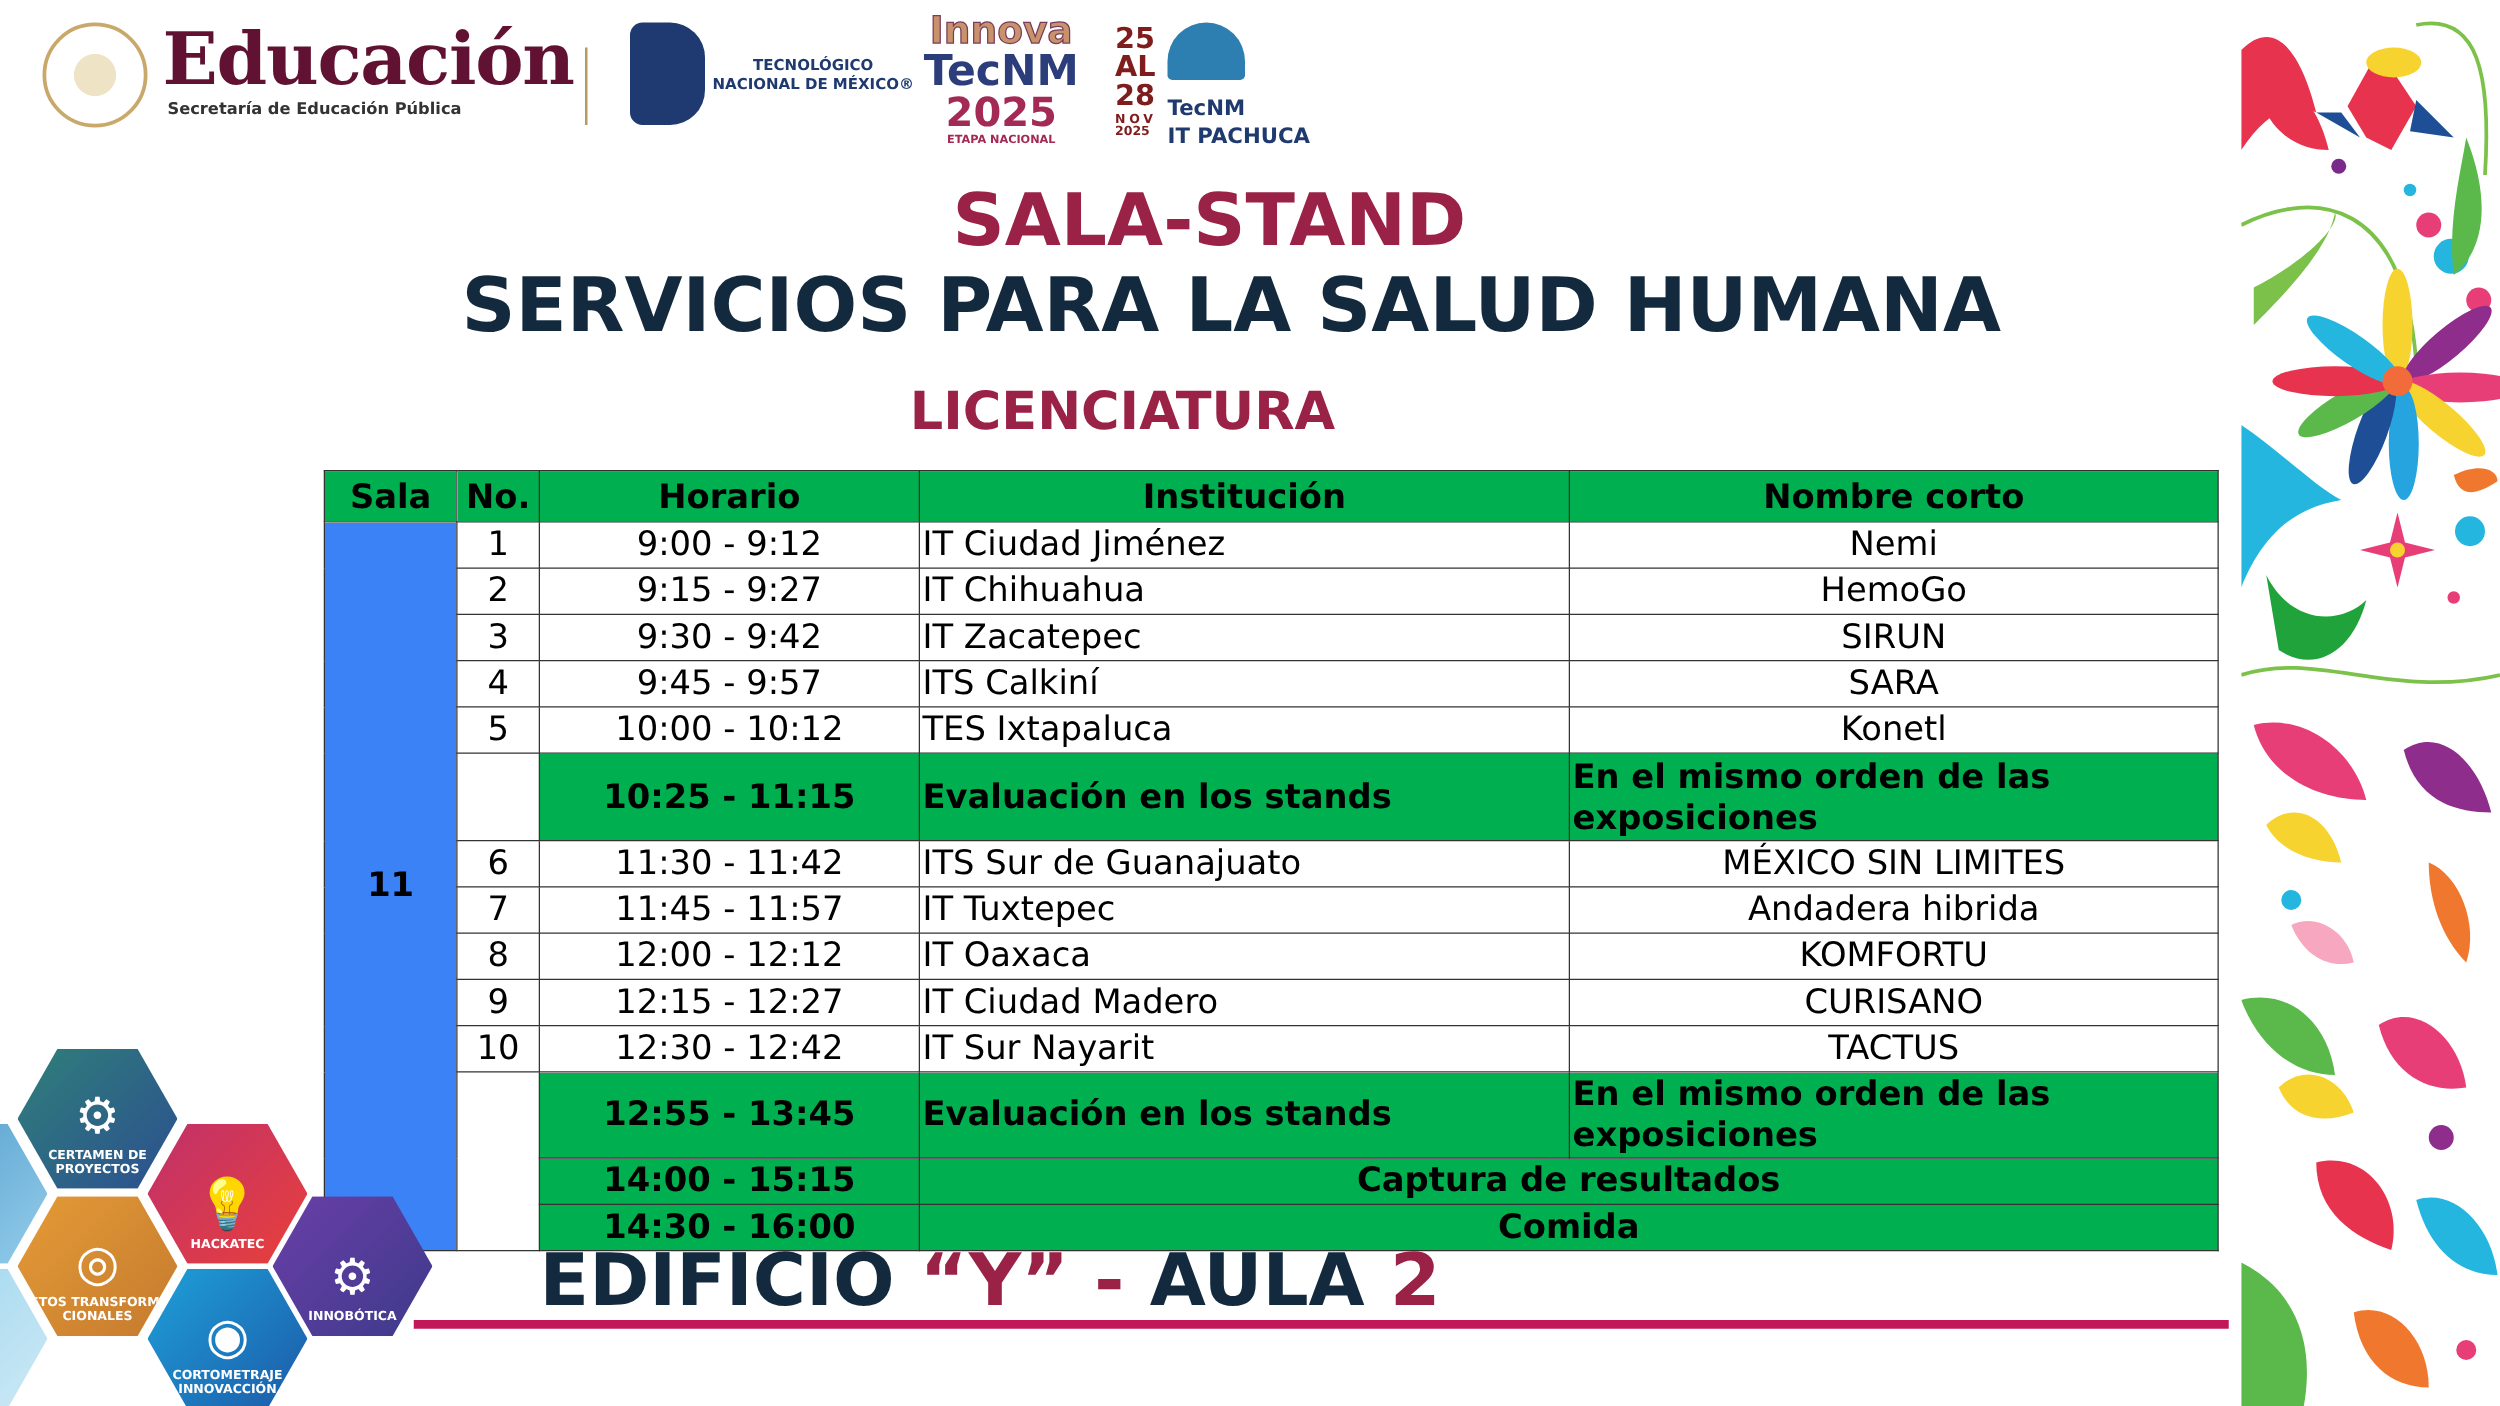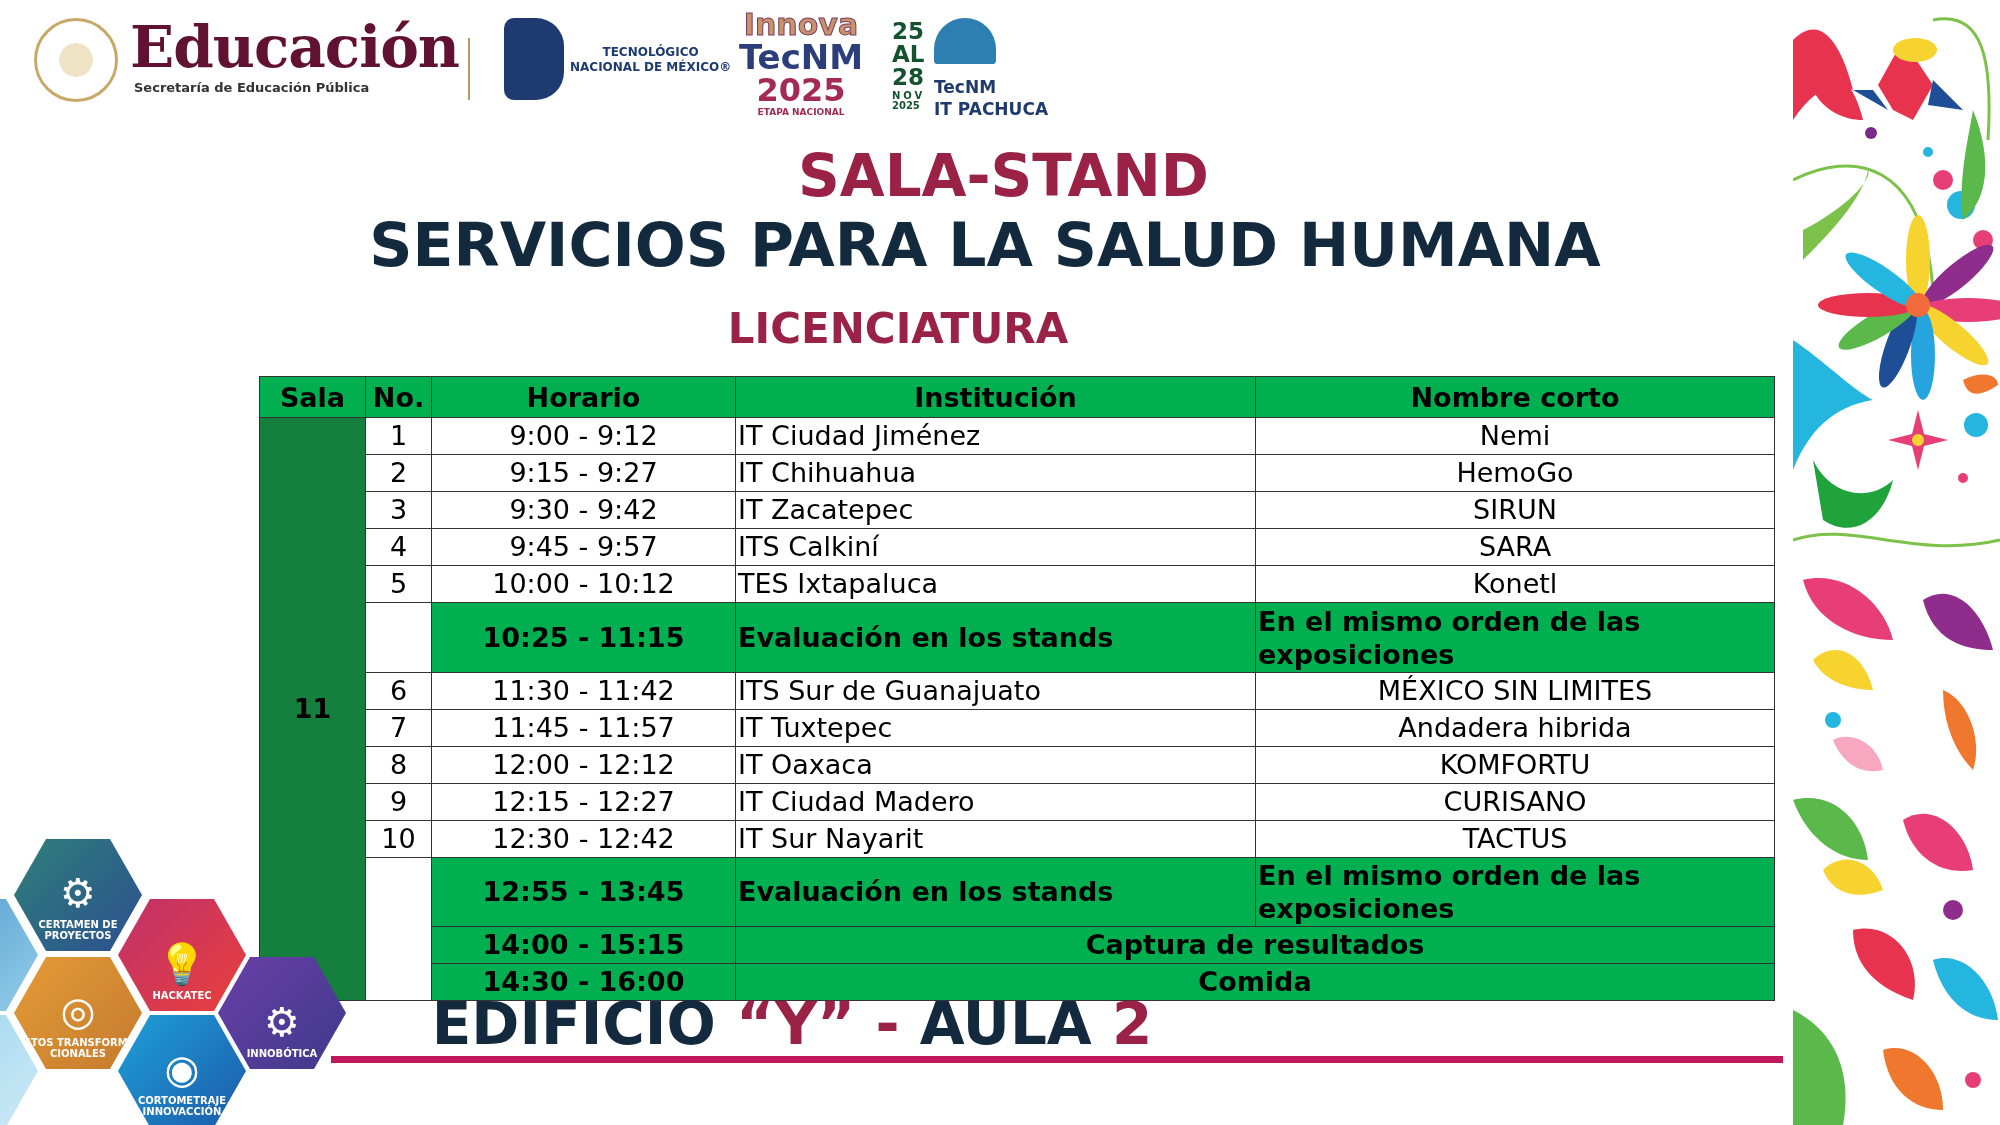--- a/index.html
+++ b/index.html
@@ -14,43 +14,43 @@
               font-size:58px; color:#611232; letter-spacing:-1px; line-height:70px; }
   .edu-sub { left:134px; top:80px; font-size:13px; font-weight:bold; color:#333; }
   .vbar { left:468px; top:38px; width:2px; height:62px; background:#b59a61; }
   .tec-gear { left:504px; top:18px; width:60px; height:82px; background:#1f3a70; border-radius:10px 28px 28px 10px; }
   .tec-text { left:570px; top:45px; font-size:12px; font-weight:bold; color:#1f3a70; line-height:15px; text-align:center; }
   .innova { left:722px; top:10px; width:158px; text-align:center; font-weight:bold; line-height:1; }
   .innova .l1 { font-size:30px; color:#c8936a; -webkit-text-stroke:1px #7a3b5c; }
   .innova .l2 { font-size:34px; color:#2b3d7a; }
   .innova .l3 { font-size:32px; color:#a32a55; }
   .innova .l4 { font-size:9px; color:#a32a55; margin-top:2px; }
-  .date { left:892px; top:20px; color:#14532d; font-weight:bold; line-height:1; }
+  .date { left:892px; top:20px; color:#7f1d1d; font-weight:bold; line-height:1; }
   .date .big { font-size:23px; }
   .date .small { font-size:10px; letter-spacing:3px; margin-top:2px; }
   .date .yr { font-size:10px; }
   .itp-logo { left:934px; top:18px; width:62px; height:46px; background:#2c7fb0; border-radius:32px 32px 4px 4px; }
   .itp-text { left:934px; top:76px; font-size:17px; font-weight:bold; color:#1e3a6e; line-height:22px; }
 
   
-  .t-sala { left:0; width:1935px; top:142px; text-align:center; font-size:58px; font-weight:bold; color:#9b2247;margin-left:36px; }
+  .t-sala { left:0; width:1935px; top:142px; text-align:center; font-size:58px; font-weight:bold; color:#9b2247; }
   .t-serv { left:0; width:1970px; top:210px; text-align:center; font-size:60px; font-weight:bold; color:#13293d; }
   .t-lic { left:0; width:1796px; top:304px; text-align:center; font-size:42px; font-weight:bold; color:#9b2247; }
 
   
   table.sched { position:absolute; left:259px; top:352px; border-collapse:collapse; table-layout:fixed;
                 font-family:"DejaVu Sans","Liberation Sans",sans-serif; font-size:27px; color:#000;margin-top:24px; }
   table.sched td, table.sched th { border:1.5px solid #333; padding:0 2px; white-space:nowrap; overflow:hidden; }
   table.sched th { background:#00b050; font-weight:bold; height:40px; text-align:center; }
   table.sched td { height:36px; line-height:36px; }
   .c { text-align:center; }
   .l { text-align:left; }
   .green { background:#00b050; font-weight:bold; }
   .wrap { white-space:normal !important; line-height:33px !important; vertical-align:middle; }
-  .sala-cell { font-weight:bold; text-align:center; vertical-align:middle; background:#15803d; }
+  .sala-cell { font-weight:bold; text-align:center; vertical-align:middle; background:#3b82f6; }
 
   
   .edificio { left:0; width:1584px; top:990px; text-align:center; font-size:58px; font-weight:bold; color:#13293d; }
   .edificio .acc { color:#9b2247; }
   .mline { left:331px; top:1056px; width:1452px; height:7px; background:#c2185b; }
 
   
   .hex { position:absolute; width:128px; height:112px; clip-path:polygon(25% 0,75% 0,100% 50%,75% 100%,25% 100%,0 50%);
          color:#fff; font-size:10px; font-weight:bold; text-align:center; display:flex; flex-direction:column;
          justify-content:flex-end; align-items:center; padding-bottom:10px; box-sizing:border-box; line-height:11px; }

